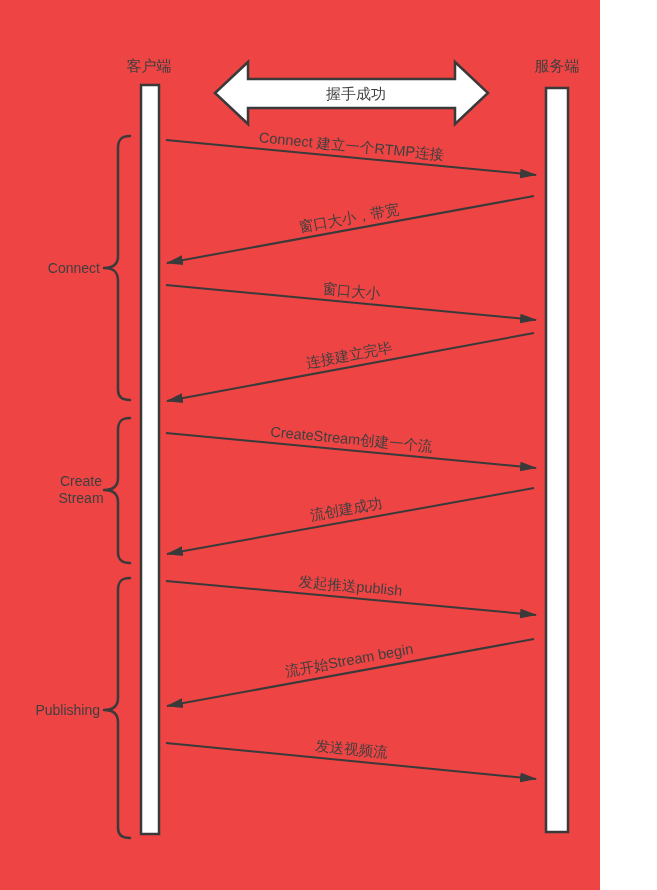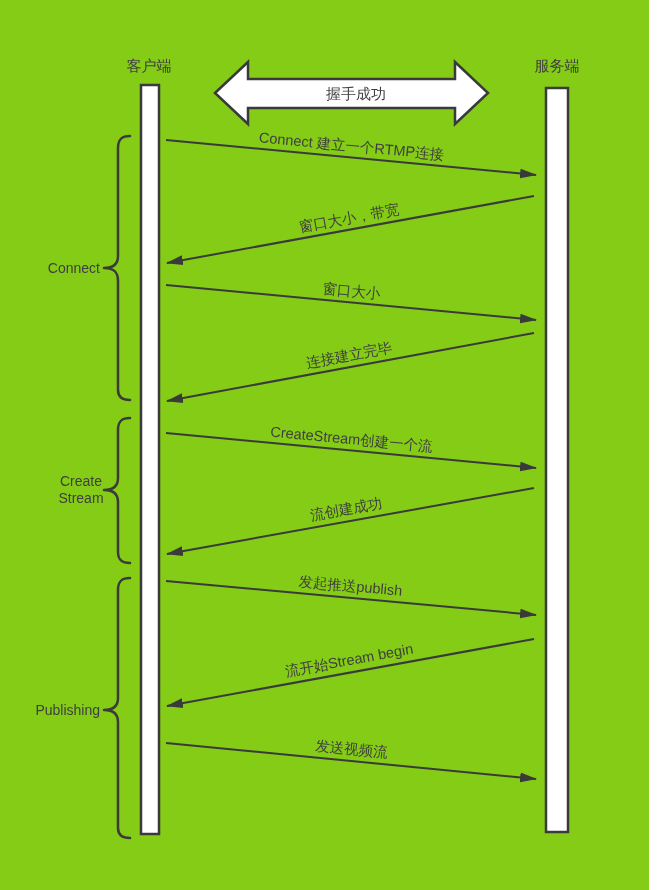--- a/index.html
+++ b/index.html
@@ -3,23 +3,23 @@
 <meta charset="utf-8">
 <style>
   html, body {
     margin: 0;
     padding: 0;
     background: #ffffff;
     font-family: "Liberation Sans", sans-serif;
   }
   .canvas {
     position: relative;
-    width: 649px;
+    width: 600px;
     height: 890px;
-    background: #84cc16;
+    background: #ef4444;
     overflow: hidden;
   }
   svg { display: block; }
   .lifeline {
     fill: #ffffff;
     stroke: #3a3a3a;
     stroke-width: 2.5;
   }
   .participant {
     font-size: 15px;

